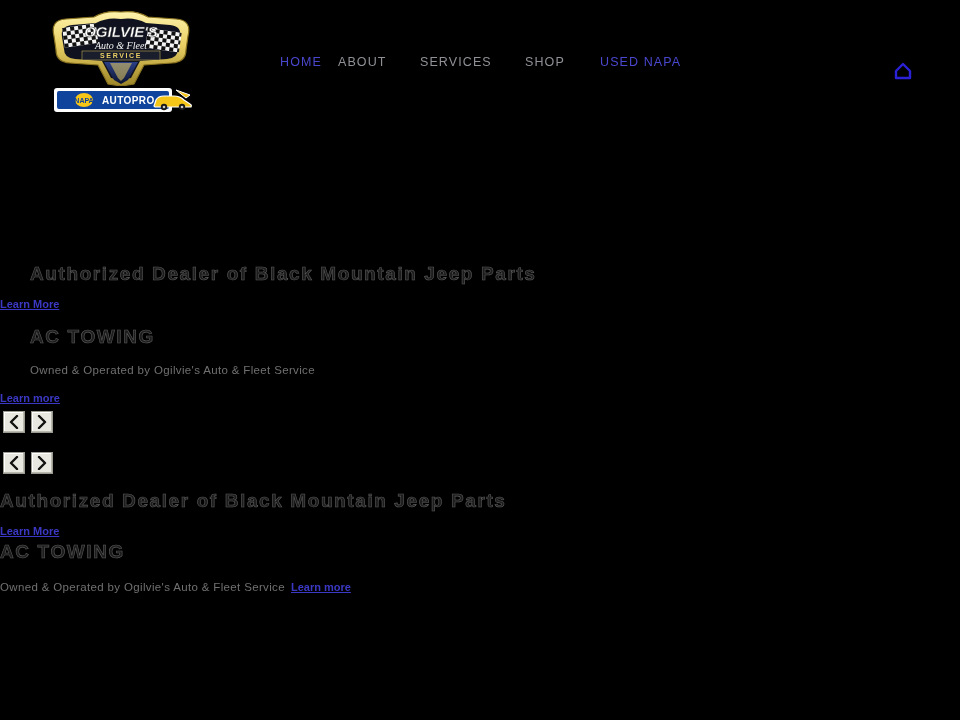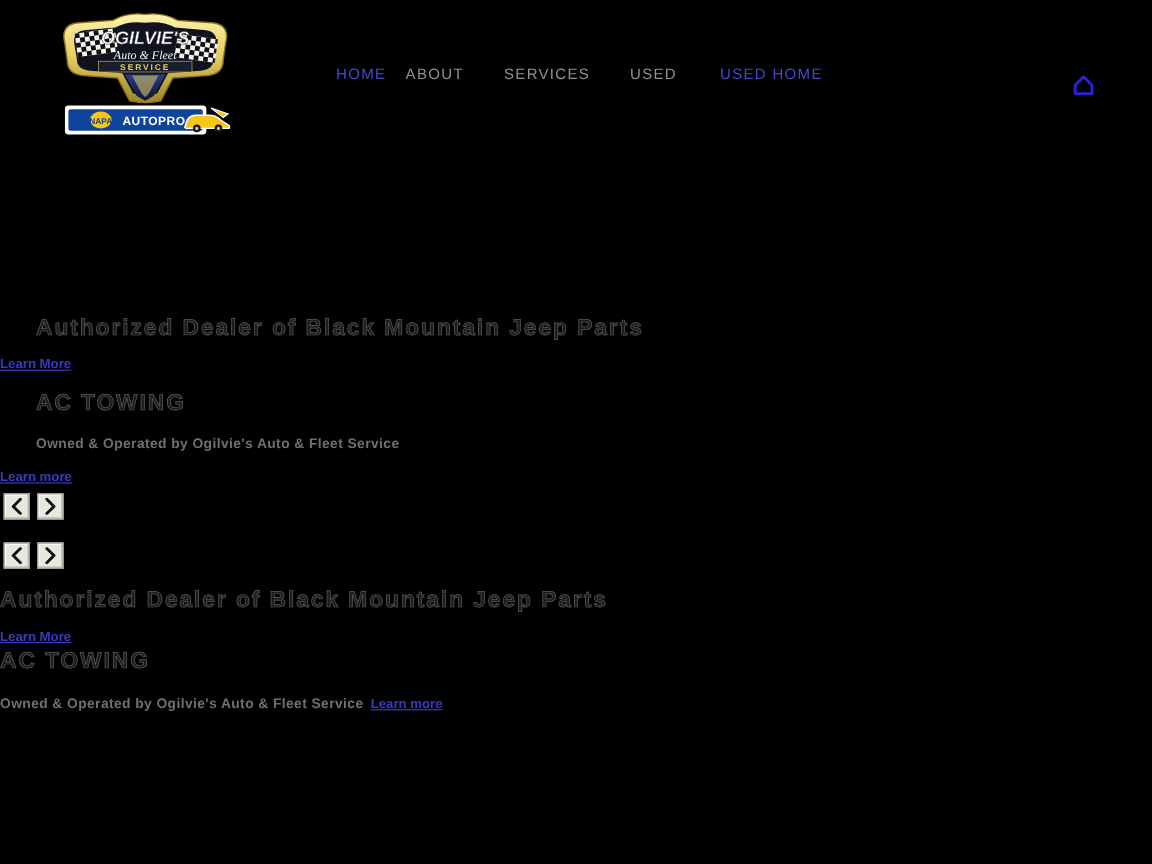--- a/index.html
+++ b/index.html
@@ -98,21 +98,21 @@
     letter-spacing: 1.6px;
     white-space: nowrap;
     line-height: 24px;
     margin: 0;
     text-align: right;
   }
 
   .banner-sub {
     color: #707070;
     font-size: 11.5px;
-    font-weight: bold;
+    font-weight: normal;
     letter-spacing: 0.35px;
     white-space: nowrap;
     line-height: 16px;
     margin: 0;
   }
 
   .learn-link {
     color: #3b38c4;
     font-size: 11px;
     font-weight: bold;
@@ -223,22 +223,22 @@
       <circle cx="110" cy="21" r="1.3" fill="#cccccc"></circle>
       <circle cx="128" cy="21" r="1.3" fill="#cccccc"></circle>
       <path d="M122 4 L136 9 L132 12 Z" fill="#f5c518" stroke="#ffffff" stroke-width="1"></path>
     </svg>
   </div>
 
   <nav class="main-nav">
     <a class="nav-link active nav-home" href="#">HOME</a>
     <a class="nav-link muted nav-about" href="#">ABOUT</a>
     <a class="nav-link muted nav-services" href="#">SERVICES</a>
-    <a class="nav-link muted nav-shop" href="#">USED</a>
-    <a class="nav-link link nav-usedcars" href="#">USED HOME</a>
+    <a class="nav-link muted nav-shop" href="#">SHOP</a>
+    <a class="nav-link link nav-usedcars" href="#">USED NAPA</a>
   </nav>
 
   <div class="home-icon-btn">
     <svg viewBox="0 0 18 18" width="18" height="18">
       <path d="M9 2 L16 9 L16 16 L2 16 L2 9 Z" fill="none" stroke="#2b21d6" stroke-width="2.4" stroke-linejoin="round"></path>
     </svg>
   </div>
 </header>
 
 <section class="slider-region">

